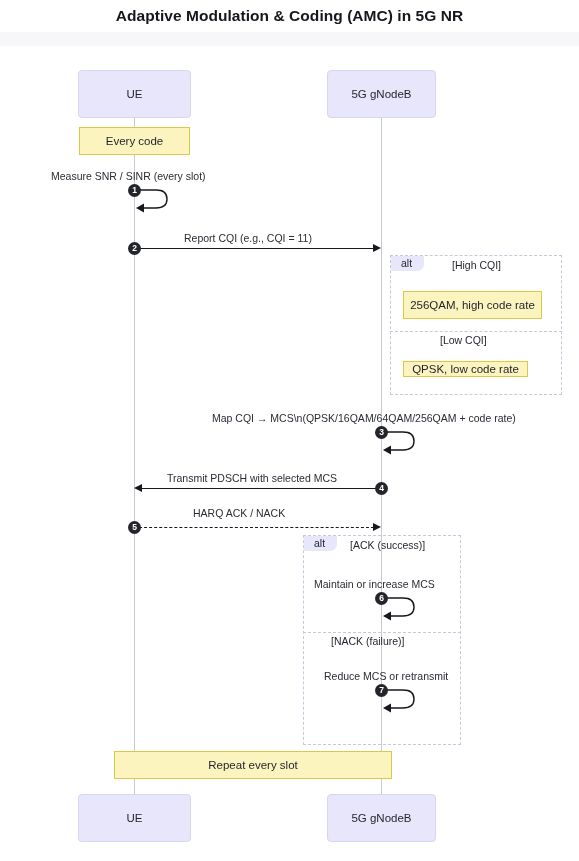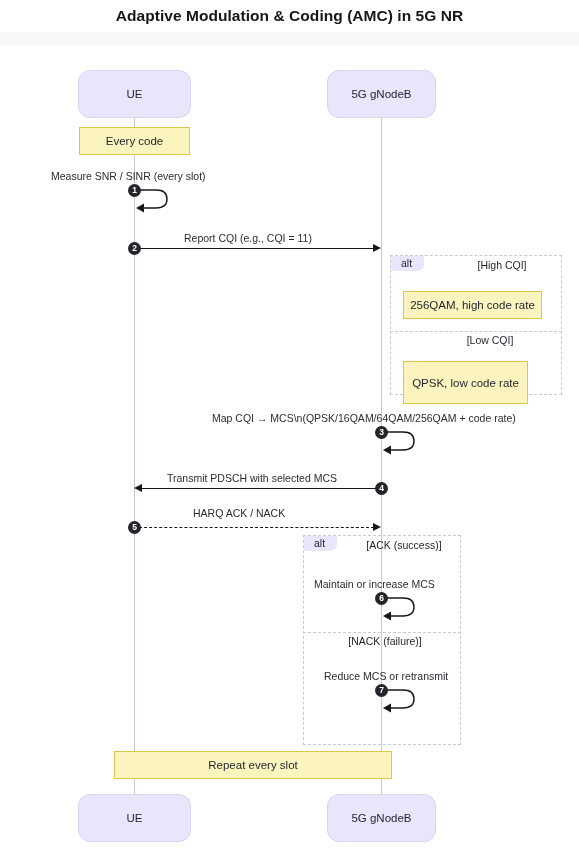--- a/index.html
+++ b/index.html
@@ -53,21 +53,21 @@
     background: transparent;
     border-left: 1px solid #c9c9d4;
   }
 
   
   .participant {
     position: absolute;
     box-sizing: border-box;
     background: #e7e6fb;
     border: 1px solid #d6d5f2;
-    border-radius: 12px;
+    border-radius: 4px;
     display: flex;
     align-items: center;
     justify-content: center;
     font-size: 11.5px;
     color: #1f2229;
     z-index: 4;
   }
 
   
   .note {
@@ -98,21 +98,21 @@
     color: #1f2229;
     font-size: 10.5px;
     padding: 1px 12px 2px 10px;
     border-bottom-right-radius: 7px;
     z-index: 3;
   }
   .frag-cond {
     position: absolute;
     font-size: 10.5px;
     color: #1f2229;
-    text-align: center;
+    text-align: left;
     z-index: 3;
     white-space: nowrap;
   }
   .frag-divider {
     position: absolute;
     border-top: 1px dashed #c8c8d8;
     z-index: 2;
   }
 
   
@@ -207,21 +207,21 @@
   <div class="badge" style="left:128px; top:196px;">2</div>
 
   <div class="frag" style="left:390px; top:209px; width:172px; height:140px;"></div>
   <div class="frag-label" style="left:391px; top:210px;">alt</div>
   <div class="frag-cond" style="left:452px; top:213px; width:100px;">[High CQI]</div>
   <div class="note" style="left:403px; top:245px; width:139px; height:28px;">
     <span>256QAM, high code rate</span>
   </div>
   <div class="frag-divider" style="left:390px; top:285px; width:172px;"></div>
   <div class="frag-cond" style="left:440px; top:288px; width:100px;">[Low CQI]</div>
-  <div class="note" style="left:403px; top:315px; width:125px; height:43px;">
+  <div class="note" style="left:403px; top:315px; width:125px; height:16px;">
     <span>QPSK, low code rate</span>
   </div>
 
   <div class="msg-label" style="left:212px; top:366px;">Map CQI → MCS\n(QPSK/16QAM/64QAM/256QAM + code rate)</div>
   <svg class="selfloop" style="left:381px; top:382px;" width="38" height="28" viewBox="0 0 38 28">
     <path d="M 1 4 L 22 4 Q 33 4 33 13 Q 33 22 22 22 L 10 22" fill="none" stroke="#16181d" stroke-width="1.4"></path>
     <polygon points="10,17.5 10,26.5 2,22" fill="#16181d"></polygon>
   </svg>
   <div class="badge" style="left:375px; top:380px;">3</div>
 

